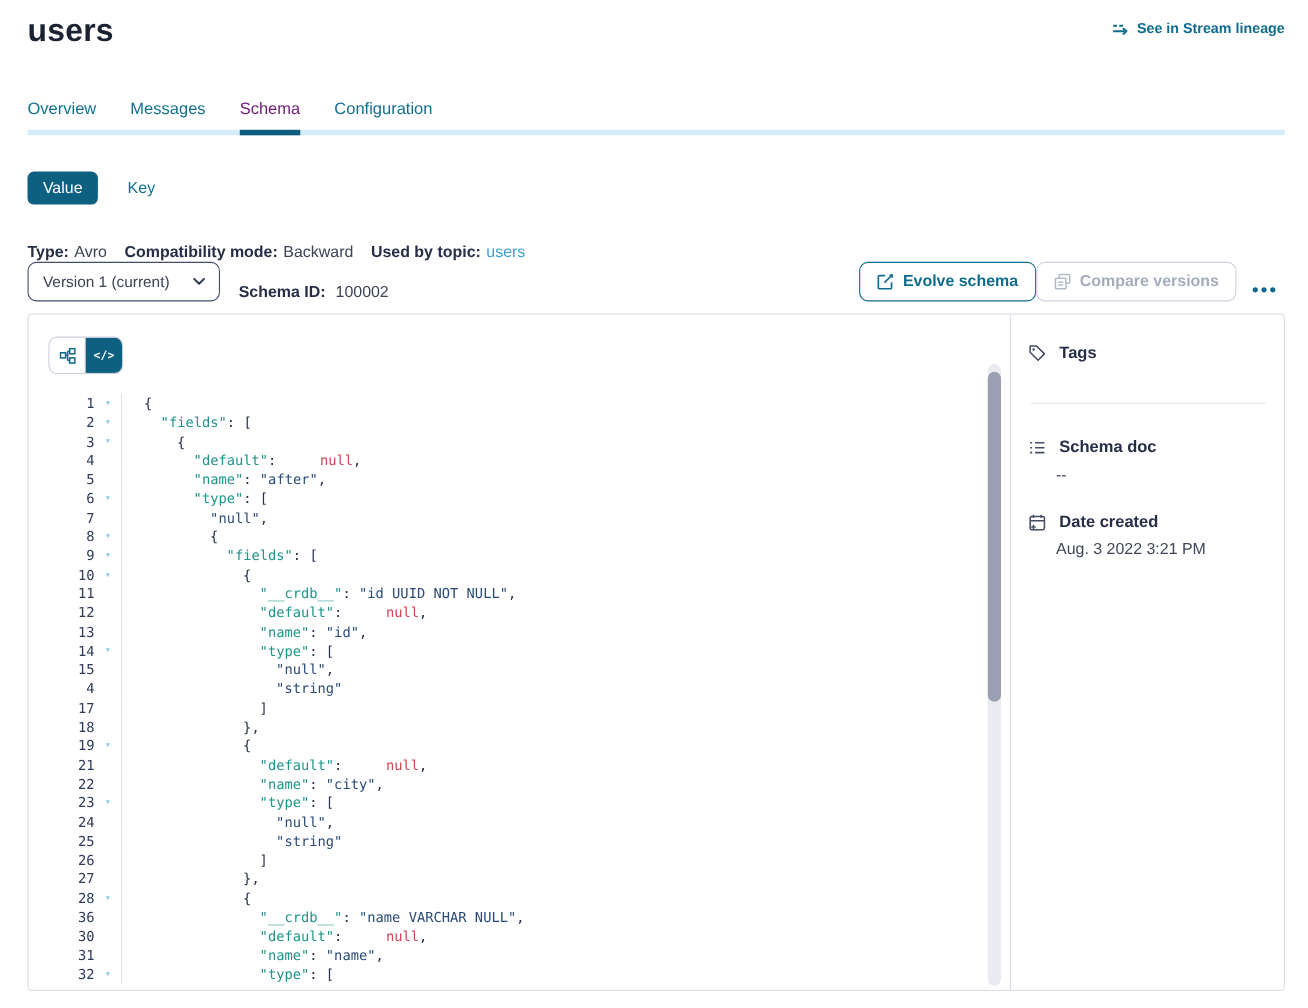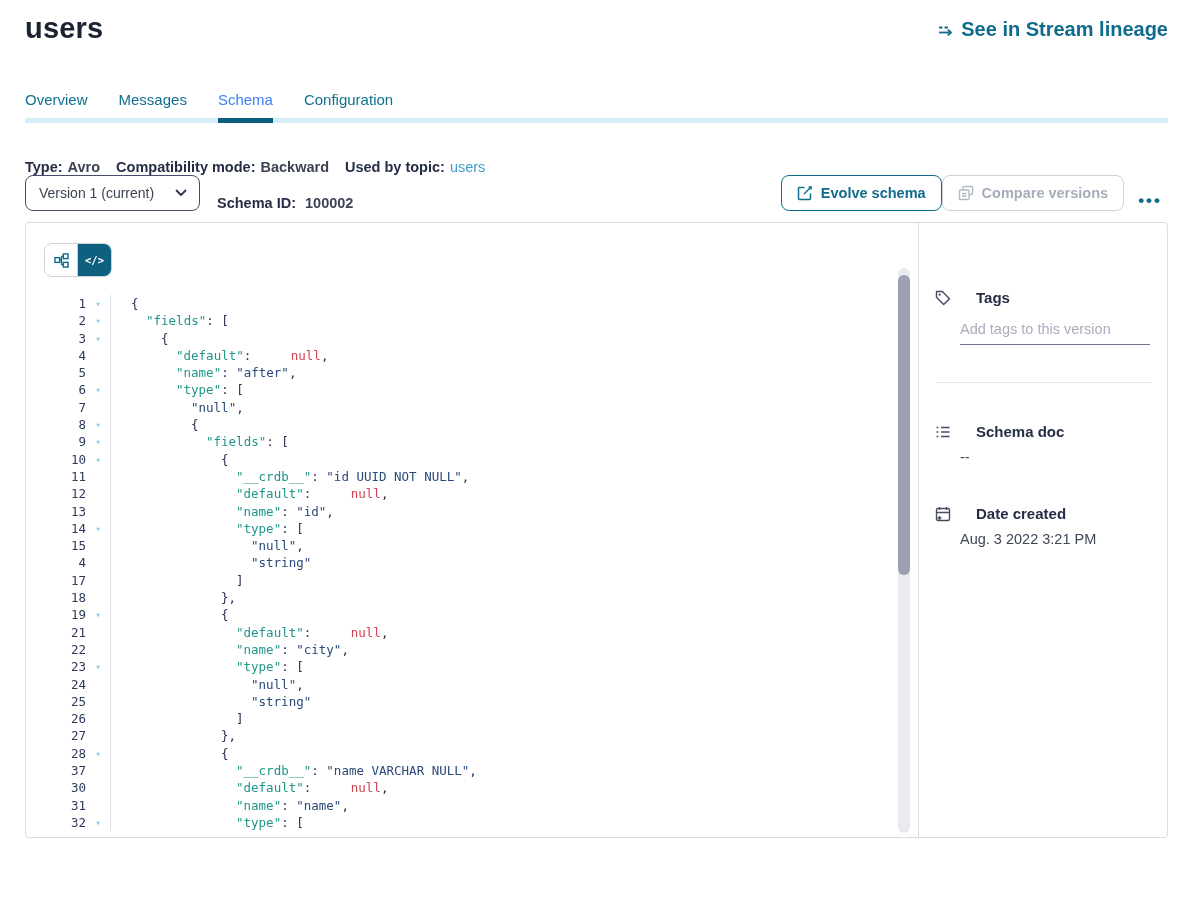--- a/index.html
+++ b/index.html
@@ -8,40 +8,40 @@
     width:1189px; height:916px; overflow:hidden;
     font-family:"Liberation Sans", sans-serif;
     color:#3c4354;
   }
   .page { padding:0 21px 0 25px; }
 
   
   .top { display:flex; justify-content:space-between; align-items:flex-start; padding-top:10px; }
   h1.title { margin:0; font-size:29px; line-height:36px; font-weight:700; color:#1b2333; letter-spacing:.2px; }
   .lineage { display:flex; align-items:center; gap:7px; margin-top:8px;
-             color:#0f6b8c; font-size:20px; font-weight:700; text-decoration:none; cursor:pointer;text-align:right; }
+             color:#0f6b8c; font-size:13px; font-weight:700; text-decoration:none; cursor:pointer;text-align:right; }
 
   
   .tabs { position:relative; display:flex; gap:31px; margin-top:44px; padding-bottom:14px; }
   .tab { position:relative; font-size:15px; line-height:19px; color:#11708f; text-decoration:none; cursor:pointer; }
-  .tab.active { color:#3b82f6; font-weight:400; }
+  .tab.active { color:#701a75; font-weight:400; }
   .tab.active::after { content:""; position:absolute; left:0; right:0; bottom:-14px; height:5px; background:#0d5d7e; z-index:1; }
   .tab-track { position:absolute; left:0; right:0; bottom:0; height:5px; background:#d6ecf6; }
 
   
   .mode-row { margin-top:33px; display:flex; align-items:center; }
   .btn-value { background:#0d607f; color:#fff; border:none; border-radius:6px;
                font-family:inherit; font-size:14.5px; padding:7px 14px; cursor:pointer; }
   .key-link { margin-left:27px; color:#11708f; font-size:14.5px; text-decoration:none; cursor:pointer; }
 
   
   .meta-row { margin-top:36px; display:flex; align-items:baseline; column-gap:16px; font-size:14.5px; }
   .meta-pair { display:flex; column-gap:5px; }
   .meta-label { font-weight:700; color:#262e47; }
-  .meta-value { color:#3c4354;font-weight:bold; }
+  .meta-value { color:#3c4354; }
   .topic-link { color:#41a0cd; text-decoration:none; cursor:pointer; }
 
   
   .version-row { display:flex; align-items:flex-end; }
   .select { display:flex; align-items:center; justify-content:space-between;
             width:175px; height:36px; padding:0 12px 0 13px;
             border:1px solid #434e6b; border-radius:8px; font-size:14px; color:#3c4354; cursor:pointer; background:#fff; }
   .sid { margin-left:17px; font-size:14.5px; }
   .sid .meta-label { margin-right:5px; }
   .spacer { flex:1; }
@@ -70,21 +70,21 @@
   .t-s { color:#2a4a78; }
   .t-p { color:#27304c; }
   .t-n { color:#cf4352;margin-left:32px; }
 
   .scrollbar { position:absolute; top:45px; bottom:4px; right:8px; width:12px;
                background:#e9ebf0; border-radius:6px; }
   .thumb { position:absolute; top:7px; left:0; width:12px; height:300px; background:#9aa0b1; border-radius:6px; cursor:pointer; }
 
   
   .sidebar { width:248px; flex:none; padding:26px 16px 0 16px; }
-  .sb-head { display:flex; align-items:center; gap:25px; font-size:15px; font-weight:700; color:#262e47;margin-top:40px; }
+  .sb-head { display:flex; align-items:center; gap:12px; font-size:15px; font-weight:700; color:#262e47; }
   .sb-head svg { flex:none; }
   .tags-input { display:block; margin:13px 0 0 25px; width:190px; border:none; border-bottom:1px solid #6f7689;
                 font-family:inherit; font-size:14.5px; color:#3c4354; padding:2px 0 7px; outline:none; background:transparent; }
   .tags-input::placeholder { color:#a8aebd; }
   .sb-divider { border:none; border-top:1px solid #e4e6ec; margin:37px 0 0 2px; }
   .sb-schema-doc { margin-top:31px; }
   .sb-date { margin-top:26px; }
   .sb-value { margin:9px 0 0 25px; font-size:14.5px; color:#3f4657; }
 </style>
 </head>
@@ -105,20 +105,24 @@
   </div>
 
   <nav class="tabs">
     <a class="tab">Overview</a>
     <a class="tab">Messages</a>
     <a class="tab active">Schema</a>
     <a class="tab">Configuration</a>
     <div class="tab-track"></div>
   </nav>
 
+  <div class="mode-row">
+    <button class="btn-value">Value</button>
+    <a class="key-link">Key</a>
+  </div>
 
   <div class="meta-row">
     <span class="meta-pair">
       <span class="meta-label">Type:</span>
       <span class="meta-value">Avro</span>
     </span>
     <span class="meta-pair">
       <span class="meta-label">Compatibility mode:</span>
       <span class="meta-value">Backward</span>
     </span>
@@ -197,41 +201,40 @@
           <div class="cl"><span class="ln">18</span><span class="fold"></span><span class="code" style="padding-left: 110px;"><span class="t-p">},</span></span></div>
           <div class="cl"><span class="ln">19</span><span class="fold">▾</span><span class="code" style="padding-left: 110px;"><span class="t-p">{</span></span></div>
           <div class="cl"><span class="ln">21</span><span class="fold"></span><span class="code" style="padding-left: 125px;"><span class="t-k">"default"</span><span class="t-p">: </span><span class="t-n">null</span><span class="t-p">,</span></span></div>
           <div class="cl"><span class="ln">22</span><span class="fold"></span><span class="code" style="padding-left: 125px;"><span class="t-k">"name"</span><span class="t-p">: </span><span class="t-s">"city"</span><span class="t-p">,</span></span></div>
           <div class="cl"><span class="ln">23</span><span class="fold">▾</span><span class="code" style="padding-left: 125px;"><span class="t-k">"type"</span><span class="t-p">: [</span></span></div>
           <div class="cl"><span class="ln">24</span><span class="fold"></span><span class="code" style="padding-left: 140px;"><span class="t-s">"null"</span><span class="t-p">,</span></span></div>
           <div class="cl"><span class="ln">25</span><span class="fold"></span><span class="code" style="padding-left: 140px;"><span class="t-s">"string"</span></span></div>
           <div class="cl"><span class="ln">26</span><span class="fold"></span><span class="code" style="padding-left: 125px;"><span class="t-p">]</span></span></div>
           <div class="cl"><span class="ln">27</span><span class="fold"></span><span class="code" style="padding-left: 110px;"><span class="t-p">},</span></span></div>
           <div class="cl"><span class="ln">28</span><span class="fold">▾</span><span class="code" style="padding-left: 110px;"><span class="t-p">{</span></span></div>
-          <div class="cl"><span class="ln">37</span><span class="fold"></span><span class="code" style="padding-left: 125px;"><span class="t-k">"__crdb__"</span><span class="t-p">: </span><span class="t-s">"name VARCHAR NULL"</span><span class="t-p">,</span></span></div>
+          <div class="cl"><span class="ln">36</span><span class="fold"></span><span class="code" style="padding-left: 125px;"><span class="t-k">"__crdb__"</span><span class="t-p">: </span><span class="t-s">"name VARCHAR NULL"</span><span class="t-p">,</span></span></div>
           <div class="cl"><span class="ln">30</span><span class="fold"></span><span class="code" style="padding-left: 125px;"><span class="t-k">"default"</span><span class="t-p">: </span><span class="t-n">null</span><span class="t-p">,</span></span></div>
           <div class="cl"><span class="ln">31</span><span class="fold"></span><span class="code" style="padding-left: 125px;"><span class="t-k">"name"</span><span class="t-p">: </span><span class="t-s">"name"</span><span class="t-p">,</span></span></div>
           <div class="cl"><span class="ln">32</span><span class="fold">▾</span><span class="code" style="padding-left: 125px;"><span class="t-k">"type"</span><span class="t-p">: [</span></span></div>
         </div>
 
       <div class="scrollbar">
         <div class="thumb"></div>
       </div>
     </div>
 
     <aside class="sidebar">
       <div class="sb-section">
         <div class="sb-head">
           <svg width="16" height="16" viewBox="0 0 16 16">
             <path d="M1.5 1.5h5.8l7.2 7.2-5.8 5.8-7.2-7.2z" fill="none" stroke="#454d63" stroke-width="1.4" stroke-linejoin="round"></path>
             <circle cx="4.7" cy="4.7" r="1.1" fill="#454d63"></circle>
           </svg>
           <span>Tags</span>
         </div>
-        <input class="tags-input" type="text" placeholder="Add tags to this version" style="">
       </div>
 
       <hr class="sb-divider">
 
       <div class="sb-section sb-schema-doc">
         <div class="sb-head">
           <svg width="16" height="16" viewBox="0 0 16 16" fill="none" stroke="#454d63" stroke-width="1.5">
             <path d="M1.5 3.5h1.8M6 3.5h8.5M1.5 8h1.8M6 8h8.5M1.5 12.5h1.8M6 12.5h8.5"></path>
           </svg>
           <span>Schema doc</span>

